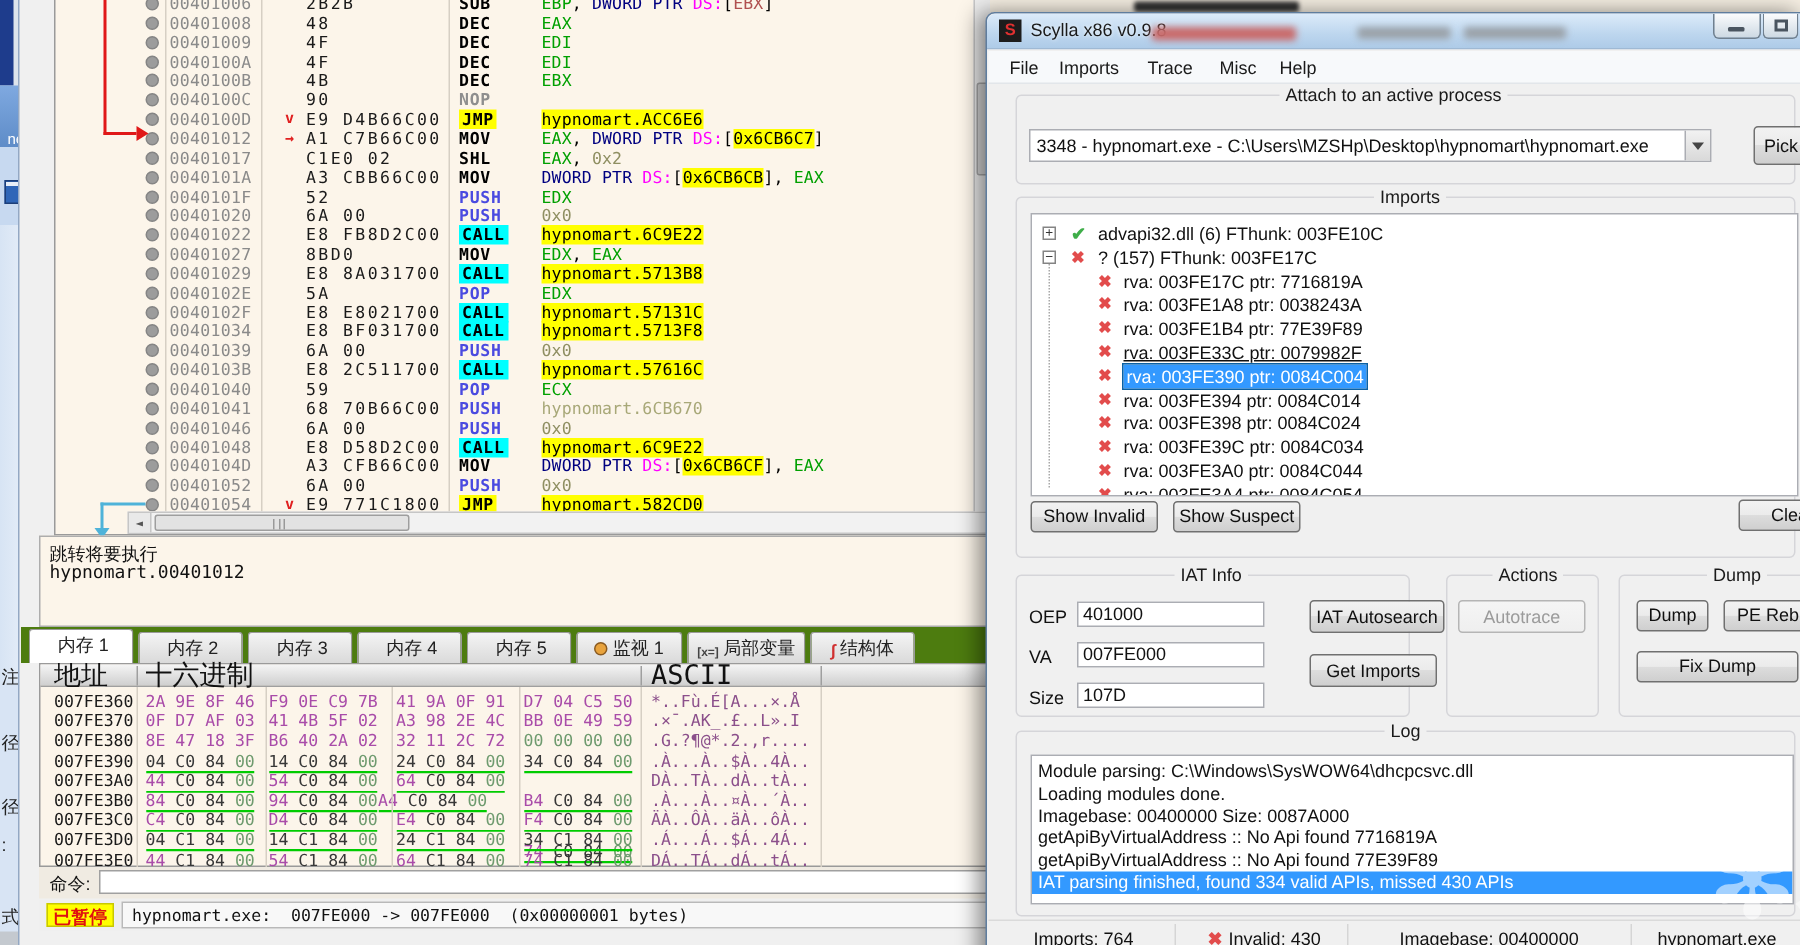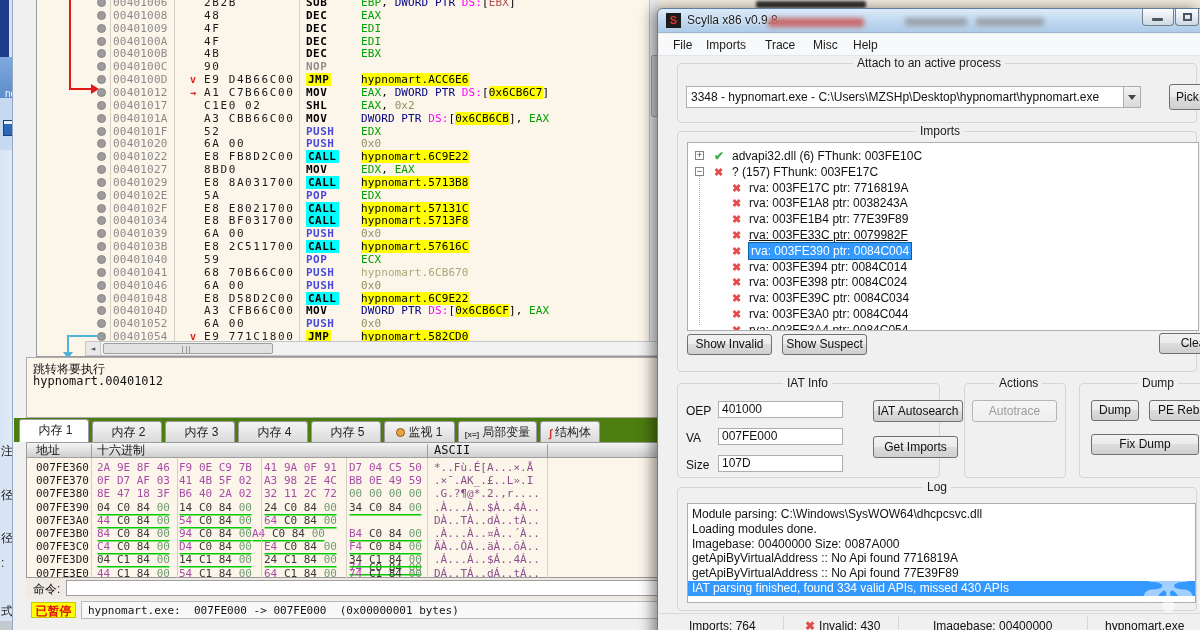--- a/index.html
+++ b/index.html
@@ -65,21 +65,21 @@
   .dtab .ticon { display:inline-block; vertical-align:-1px; margin-right:3px; }
   .ic-watch { width:9px; height:9px; border-radius:50%; background:#E8A33D; border:1px solid #8A5A20; }
   .ic-locals { font-size:8px; color:#444; font-weight:bold; letter-spacing:0; }
   .ic-struct { color:#D03030; font-weight:bold; font-size:11px; }
 
   
   #dumppanel { position:absolute; left:13px; top:442px; width:646px; height:136px;
                background:#FCF5EA; border:1px solid #9A9A9A; }
   #dumphdr { position:absolute; left:0; top:0; width:100%; height:15px;
              background:linear-gradient(#F5F5F5,#CFCFCF); border-bottom:1px solid #9F9F9F;
-             font-size:12px; color:#111; }
+             font-size:18px; color:#111; }
   #dumphdr span { position:absolute; top:0; line-height:15px; }
   #dumphdr .hsep { position:absolute; top:1px; width:1px; height:13px; background:#9F9F9F; }
   .hrow { position:absolute; left:0; width:100%; height:13.2px; line-height:13px; font-size:11px; }
   .hrow .haddr { position:absolute; left:9px; color:#1A1A1A; }
   .hrow .hgrp { position:absolute; white-space:pre; }
   .hrow .hgrp.u { box-shadow:0 2px 0 -0.5px #00CC00; }
   .hb-p{color:#A94CA9;} .hb-d{color:#383838;} .hb-z{color:#6F9B6F;}
   .hrow .hascii { position:absolute; left:407px; color:#8B4F8B; white-space:pre; }
   .gsep { position:absolute; top:15px; width:1px; height:120px; background:#D6CFC4; }
 
@@ -425,21 +425,21 @@
     </div>
 
     <div id="dtabs">
         <div class="dtab active" style="left: 5px; width: 70px;"><span class="ticon ic-memory"></span><span>内存 1</span></div>
         <div class="dtab" style="left: 78px; width: 70px;"><span class="ticon ic-memory"></span><span>内存 2</span></div>
         <div class="dtab" style="left: 151px; width: 70px;"><span class="ticon ic-memory"></span><span>内存 3</span></div>
         <div class="dtab" style="left: 224px; width: 70px;"><span class="ticon ic-memory"></span><span>内存 4</span></div>
         <div class="dtab" style="left: 297px; width: 70px;"><span class="ticon ic-memory"></span><span>内存 5</span></div>
         <div class="dtab" style="left: 370px; width: 71px;"><span class="ticon ic-watch"></span><span>监视 1</span></div>
         <div class="dtab" style="left: 444px; width: 79px;"><span class="ticon ic-locals">[x=]</span><span>局部变量</span></div>
-        <div class="dtab" style="left: 526px; width: 60px;"><span class="ticon ic-struct">∫</span><span>结构体</span></div>
+        <div class="dtab" style="left: 526px; width: 70px;"><span class="ticon ic-struct">∫</span><span>结构体</span></div>
       </div>
 
     <div id="dumppanel" class="mono">
       <div id="dumphdr">
         <span style="left:9px;">地址</span>
         <span style="left:70px;">十六进制</span>
         <span style="left:407px;">ASCII</span>
         <span class="hsep" style="left:64px;"></span>
         <span class="hsep" style="left:400px;"></span>
         <span class="hsep" style="left:520px;"></span>

